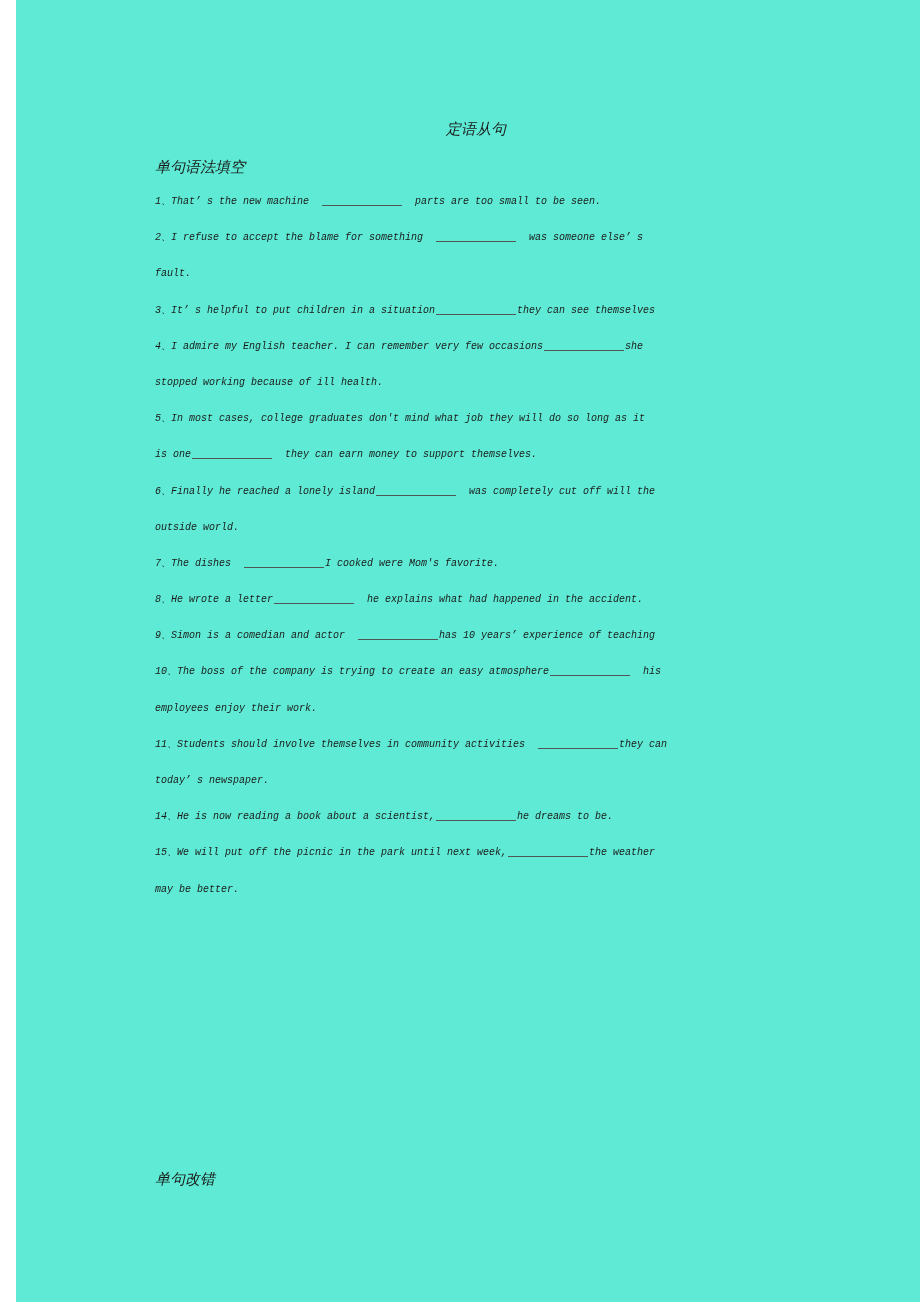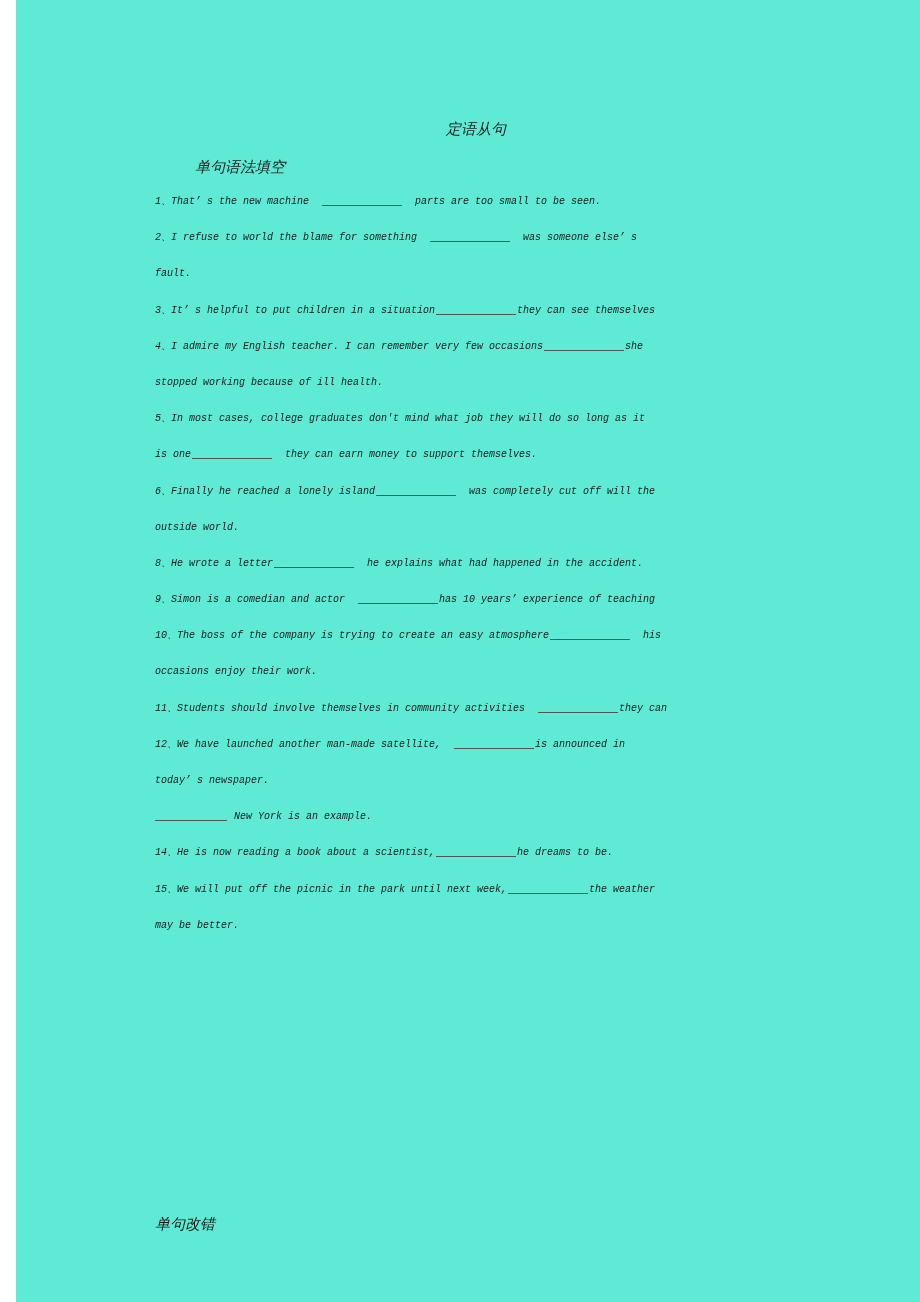--- a/index.html
+++ b/index.html
@@ -24,55 +24,54 @@
       margin: 0 1px; position: relative; top: 2px;
     }
     .blank.w80 { width: 80px; }
     .blank.w72 { width: 72px; }
   </style>
 </head>
 <body>
 
 <div class="page">
   <div class="title">定语从句</div>
-  <div class="section-heading" style="top:157px;margin-left:40px;">单句语法填空</div>
+  <div class="section-heading" style="top:157px;">单句语法填空</div>
 
   <div class="lines">
 
     <div class="line"><span>1、</span><span>That’ s the new machine  </span><span class="blank w80"></span><span>  parts are too small to be seen.</span></div>
 
-    <div class="line"><span>2、</span><span>I refuse to world the blame for something  </span><span class="blank w80"></span><span>  was someone else’ s</span></div>
+    <div class="line"><span>2、</span><span>I refuse to accept the blame for something  </span><span class="blank w80"></span><span>  was someone else’ s</span></div>
     <div class="line"><span>fault.</span></div>
 
     <div class="line"><span>3、</span><span>It’ s helpful to put children in a situation</span><span class="blank w80"></span><span>they can see themselves</span></div>
 
     <div class="line"><span>4、</span><span>I admire my English teacher. I can remember very few occasions</span><span class="blank w80"></span><span>she</span></div>
     <div class="line"><span>stopped working because of ill health.</span></div>
 
     <div class="line"><span>5、</span><span>In most cases, college graduates don't mind what job they will do so long as it</span></div>
     <div class="line"><span>is one</span><span class="blank w80"></span><span>  they can earn money to support themselves.</span></div>
 
     <div class="line"><span>6、</span><span>Finally he reached a lonely island</span><span class="blank w80"></span><span>  was completely cut off will the</span></div>
     <div class="line"><span>outside world.</span></div>
 
+    <div class="line"><span>7、</span><span>The dishes  </span><span class="blank w80"></span><span>I cooked were Mom's favorite.</span></div>
 
     <div class="line"><span>8、</span><span>He wrote a letter</span><span class="blank w80"></span><span>  he explains what had happened in the accident.</span></div>
 
     <div class="line"><span>9、</span><span>Simon is a comedian and actor  </span><span class="blank w80"></span><span>has 10 years’ experience of teaching</span></div>
 
     <div class="line"><span>10、</span><span>The boss of the company is trying to create an easy atmosphere</span><span class="blank w80"></span><span>  his</span></div>
-    <div class="line"><span>occasions enjoy their work.</span></div>
+    <div class="line"><span>employees enjoy their work.</span></div>
 
     <div class="line"><span>11、</span><span>Students should involve themselves in community activities  </span><span class="blank w80"></span><span>they can</span></div>
 
-    <div class="line"><span>12、</span><span>We have launched another man-made satellite,  </span><span class="blank w80"></span><span>is announced in</span></div>
     <div class="line"><span>today’ s newspaper.</span></div>
 
-    <div class="line"><span class="blank w72" style="margin-left:0"></span><span> New York is an example.</span></div>
 
     <div class="line"><span>14、</span><span>He is now reading a book about a scientist,</span><span class="blank w80"></span><span>he dreams to be.</span></div>
 
     <div class="line"><span>15、</span><span>We will put off the picnic in the park until next week,</span><span class="blank w80"></span><span>the weather</span></div>
     <div class="line"><span>may be better.</span></div>
   </div>
 
-  <div class="section-heading" style="top:1169px;margin-top:45px;">单句改错</div>
+  <div class="section-heading" style="top:1169px;">单句改错</div>
 </div>
 
 </body></html>

